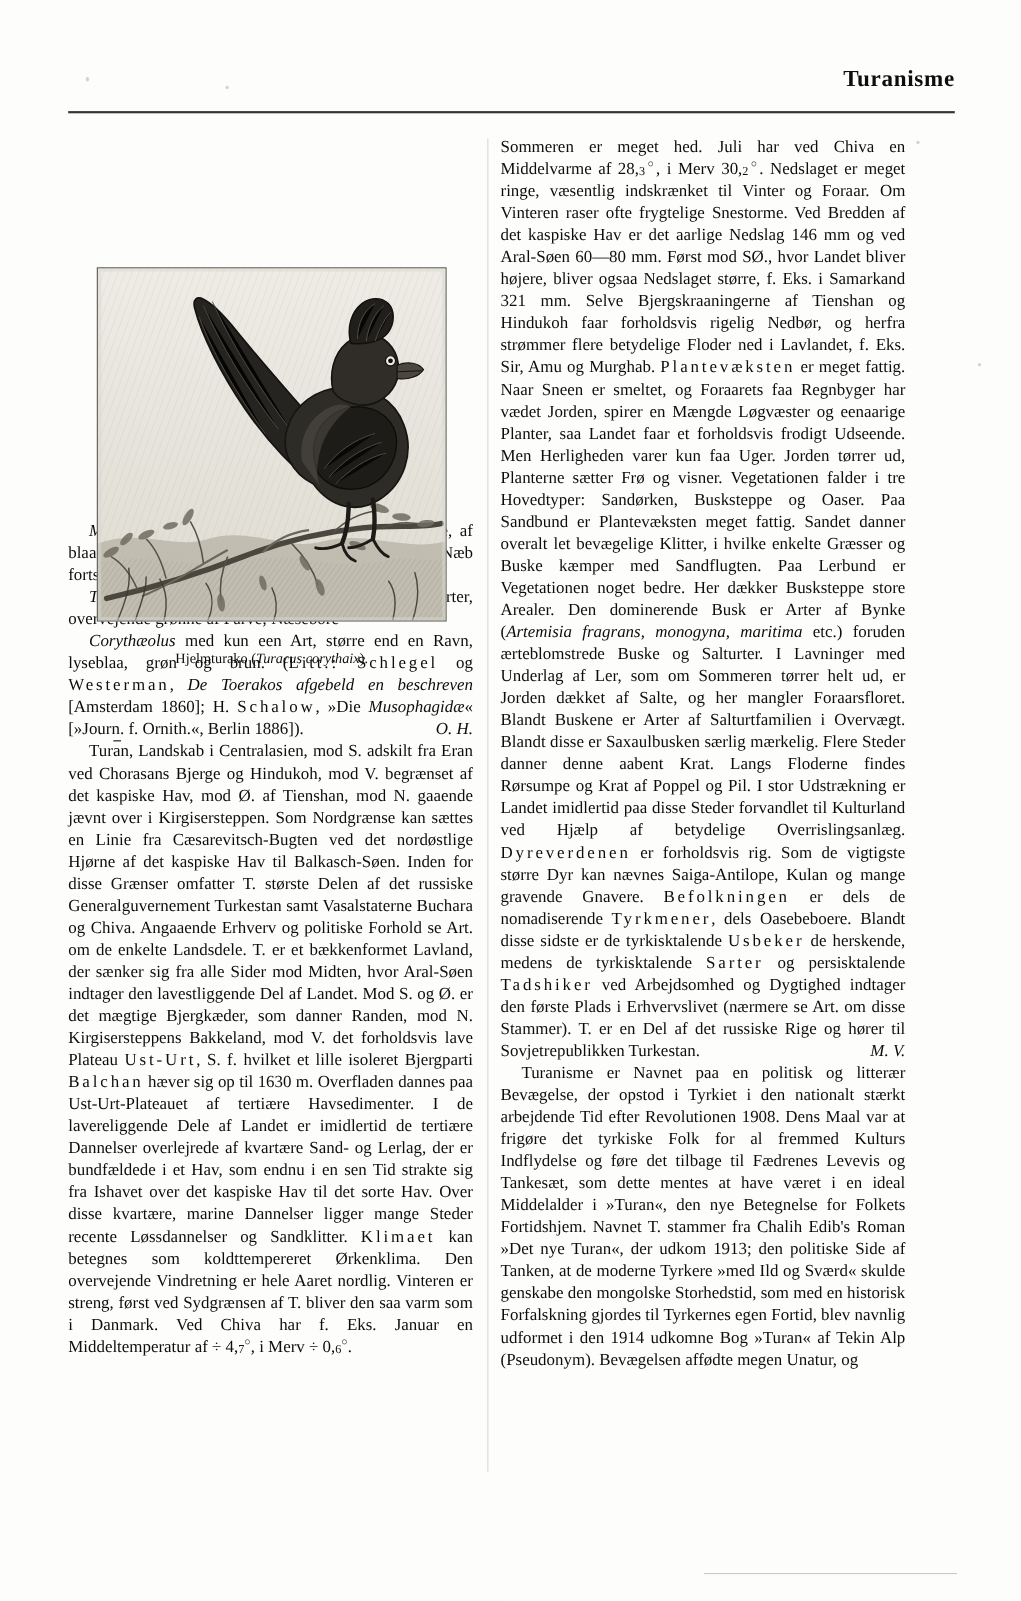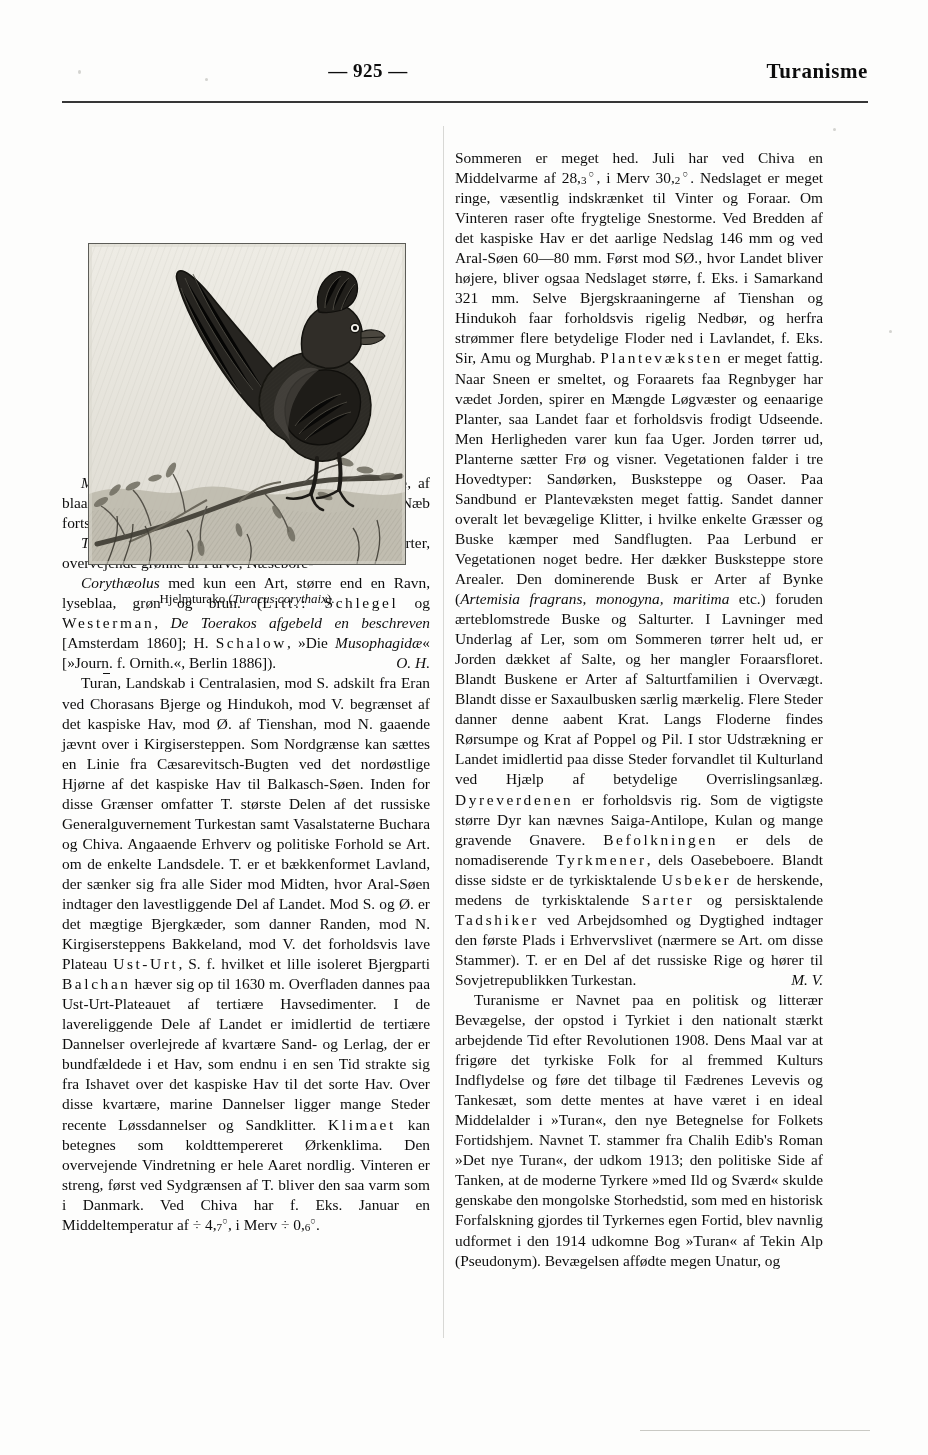--- a/index.html
+++ b/index.html
@@ -66,21 +66,21 @@
     position: absolute;
     top: 124px;
     width: 368px;
     font-size: 15.4px;
     line-height: 20.05px;
     text-align: justify;
     text-justify: inter-word;
     hyphens: manual;
   }
   .col-left  { left: 62px; }
-  .col-right { left: 455px; margin-top: 24px; }
+  .col-right { left: 455px; }
 
   .col-divider {
     position: absolute;
     left: 443px;
     top: 126px;
     width: 1px;
     height: 1212px;
     background: #b9b9b5;
     opacity: 0.55;
   }
@@ -162,21 +162,20 @@
     position: absolute;
     background: #c9c9c4;
   }
 </style>
 </head>
 <body>
 
 <div class="page">
 
   <div class="running-head">
-    <div class="folio">— 925 —</div>
     <div class="head-title">Turanisme</div>
   </div>
   <div class="rule"></div>
 
   <div class="col-divider"></div>
 
   <div class="speck" style="left:78px;top:70px;width:3px;height:4px;"></div>
   <div class="speck" style="left:205px;top:78px;width:3px;height:3px;"></div>
   <div class="speck" style="left:889px;top:330px;width:3px;height:3px;"></div>
   <div class="speck" style="left:833px;top:128px;width:3px;height:3px;"></div>

